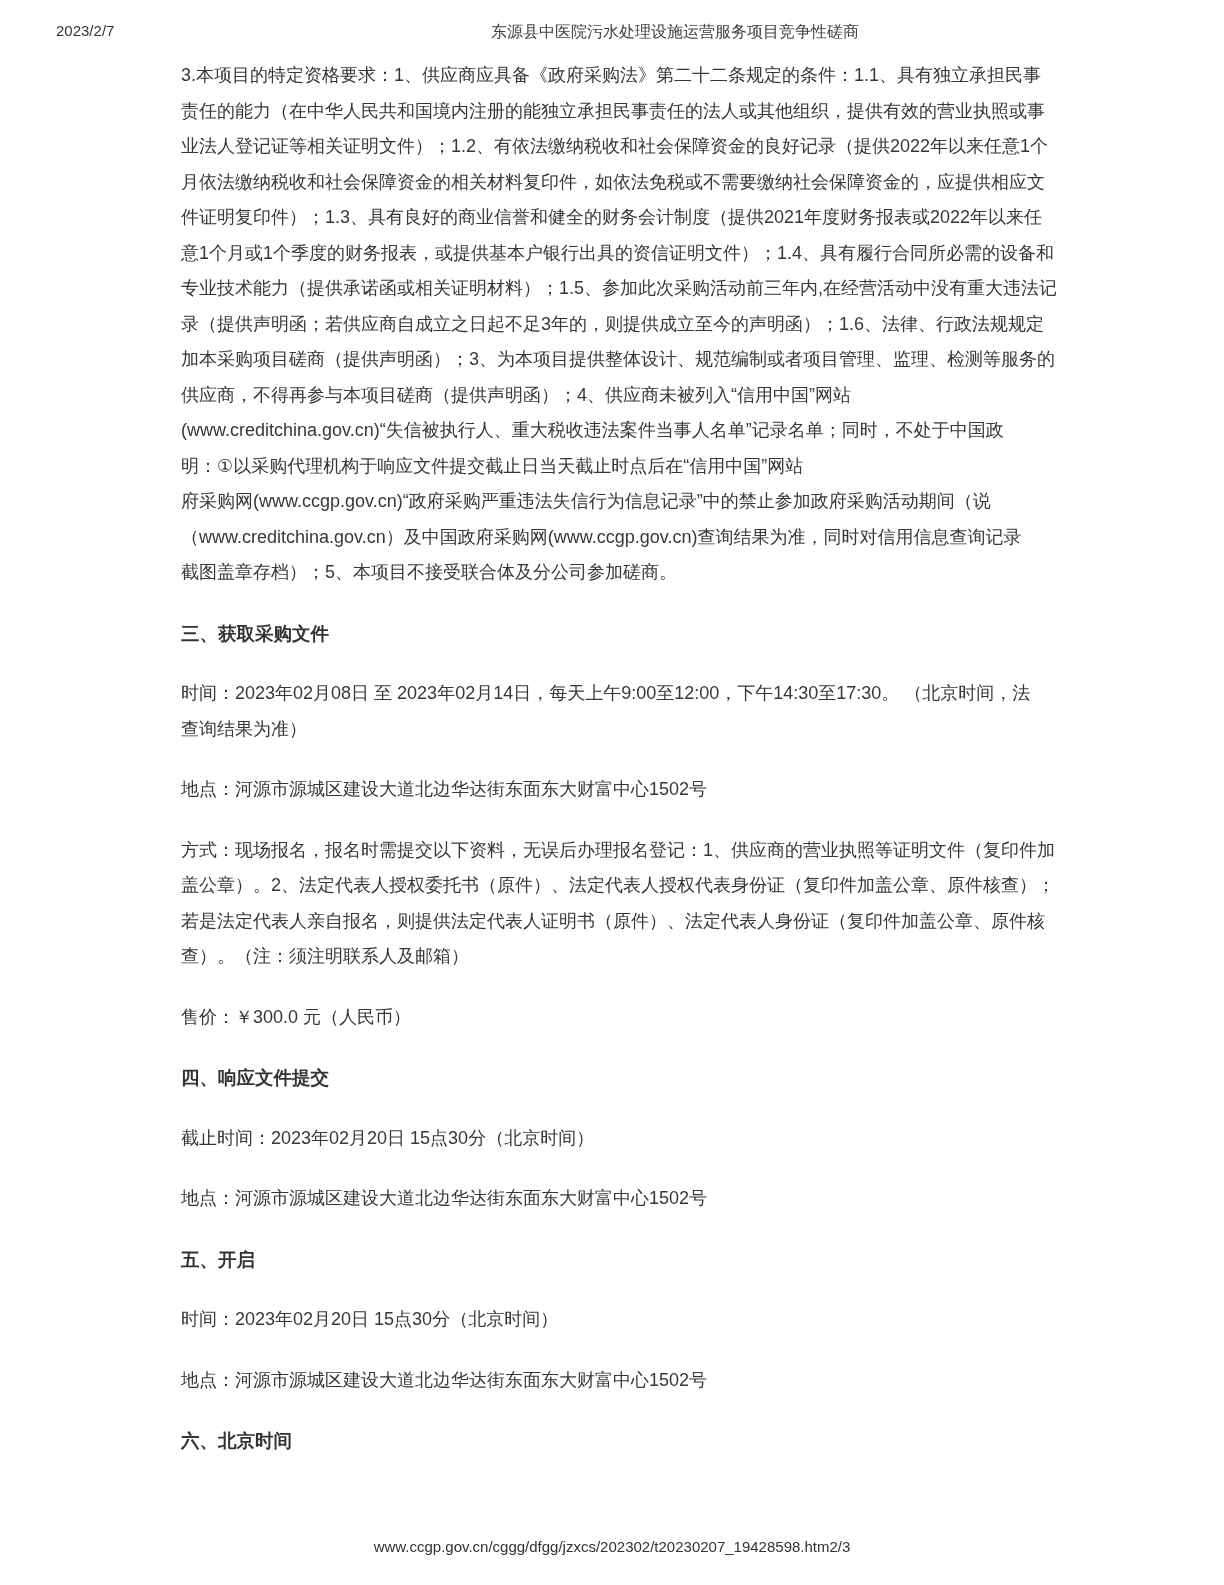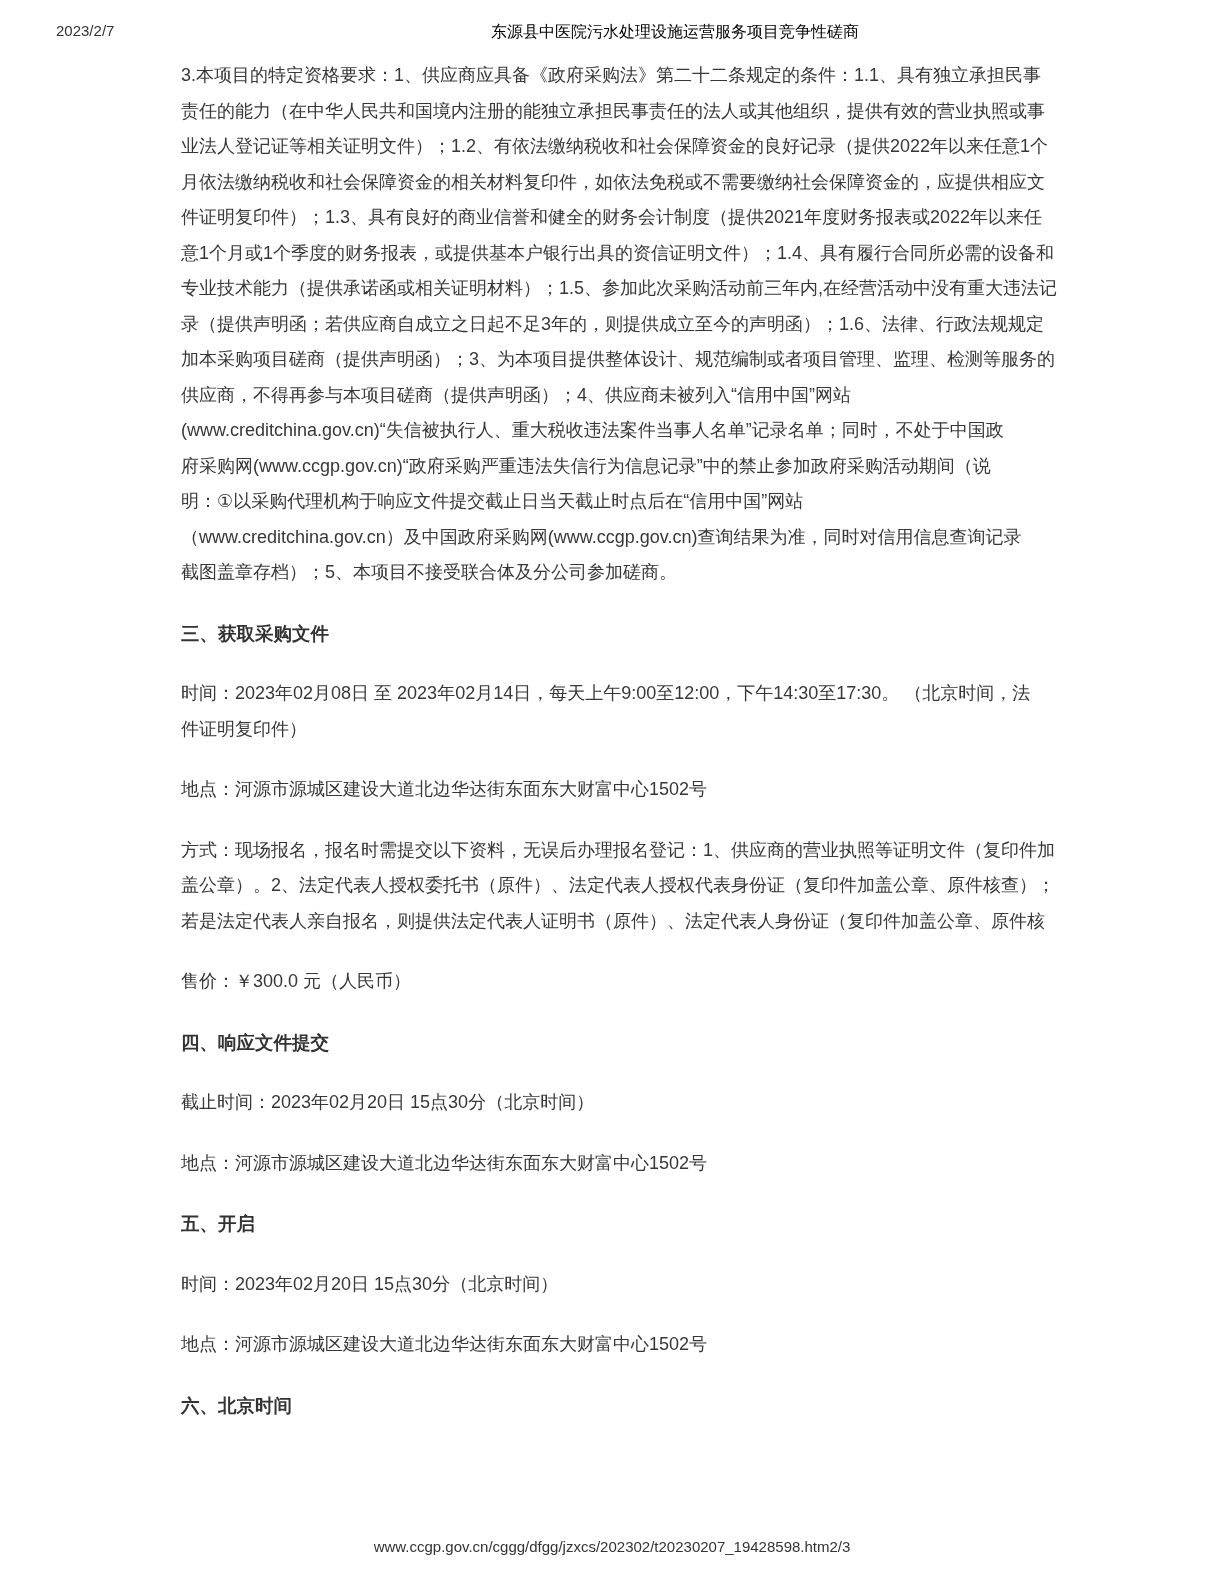--- a/index.html
+++ b/index.html
@@ -30,21 +30,21 @@
     font-size: 15px;
     color: #333333;
     white-space: nowrap;
   }
   .print-header .title {
     position: absolute;
     left: 619px; 
     top: 0;
     transform: translateX(-50%);
     font-size: 16px;
-    color: #000000;
+    color: #404040;
     white-space: nowrap;
   }
   .doc-body {
     position: absolute;
     top: 58px;
     left: 181px;
     width: 870px;
   }
   .block {
     margin: 0 0 25px 0;
@@ -97,39 +97,40 @@
       <div class="line">责任的能力（在中华人民共和国境内注册的能独立承担民事责任的法人或其他组织，提供有效的营业执照或事</div>
       <div class="line">业法人登记证等相关证明文件）；1.2、有依法缴纳税收和社会保障资金的良好记录（提供2022年以来任意1个</div>
       <div class="line">月依法缴纳税收和社会保障资金的相关材料复印件，如依法免税或不需要缴纳社会保障资金的，应提供相应文</div>
       <div class="line">件证明复印件）；1.3、具有良好的商业信誉和健全的财务会计制度（提供2021年度财务报表或2022年以来任</div>
       <div class="line">意1个月或1个季度的财务报表，或提供基本户银行出具的资信证明文件）；1.4、具有履行合同所必需的设备和</div>
       <div class="line">专业技术能力（提供承诺函或相关证明材料）；1.5、参加此次采购活动前三年内,在经营活动中没有重大违法记</div>
       <div class="line">录（提供声明函；若供应商自成立之日起不足3年的，则提供成立至今的声明函）；1.6、法律、行政法规规定</div>
       <div class="line">加本采购项目磋商（提供声明函）；3、为本项目提供整体设计、规范编制或者项目管理、监理、检测等服务的</div>
       <div class="line">供应商，不得再参与本项目磋商（提供声明函）；4、供应商未被列入“信用中国”网站</div>
       <div class="line">(www.creditchina.gov.cn)“失信被执行人、重大税收违法案件当事人名单”记录名单；同时，不处于中国政</div>
+      <div class="line">明：①以采购代理机构于响应文件提交截止日当天截止时点后在“信用中国”网站</div>
       <div class="line">府采购网(www.ccgp.gov.cn)“政府采购严重违法失信行为信息记录”中的禁止参加政府采购活动期间（说</div>
-      <div class="line">明：①以采购代理机构于响应文件提交截止日当天截止时点后在“信用中国”网站</div>
       <div class="line">（www.creditchina.gov.cn）及中国政府采购网(www.ccgp.gov.cn)查询结果为准，同时对信用信息查询记录</div>
       <div class="line">截图盖章存档）；5、本项目不接受联合体及分公司参加磋商。</div>
     </div>
     <div class="block heading">
       <div class="line">三、获取采购文件</div>
     </div>
     <div class="block paragraph">
       <div class="line">时间：2023年02月08日  至 2023年02月14日，每天上午9:00至12:00，下午14:30至17:30。 （北京时间，法</div>
-      <div class="line">件证明复印件）</div>
+      <div class="line">查询结果为准）</div>
     </div>
     <div class="block paragraph">
       <div class="line">地点：河源市源城区建设大道北边华达街东面东大财富中心1502号</div>
     </div>
     <div class="block paragraph">
       <div class="line">方式：现场报名，报名时需提交以下资料，无误后办理报名登记：1、供应商的营业执照等证明文件（复印件加</div>
       <div class="line">盖公章）。2、法定代表人授权委托书（原件）、法定代表人授权代表身份证（复印件加盖公章、原件核查）；</div>
       <div class="line">若是法定代表人亲自报名，则提供法定代表人证明书（原件）、法定代表人身份证（复印件加盖公章、原件核</div>
+      <div class="line">查）。（注：须注明联系人及邮箱）</div>
     </div>
     <div class="block paragraph">
       <div class="line">售价：￥300.0 元（人民币）</div>
     </div>
     <div class="block heading">
       <div class="line">四、响应文件提交</div>
     </div>
     <div class="block paragraph">
       <div class="line">截止时间：2023年02月20日 15点30分（北京时间）</div>
     </div>

